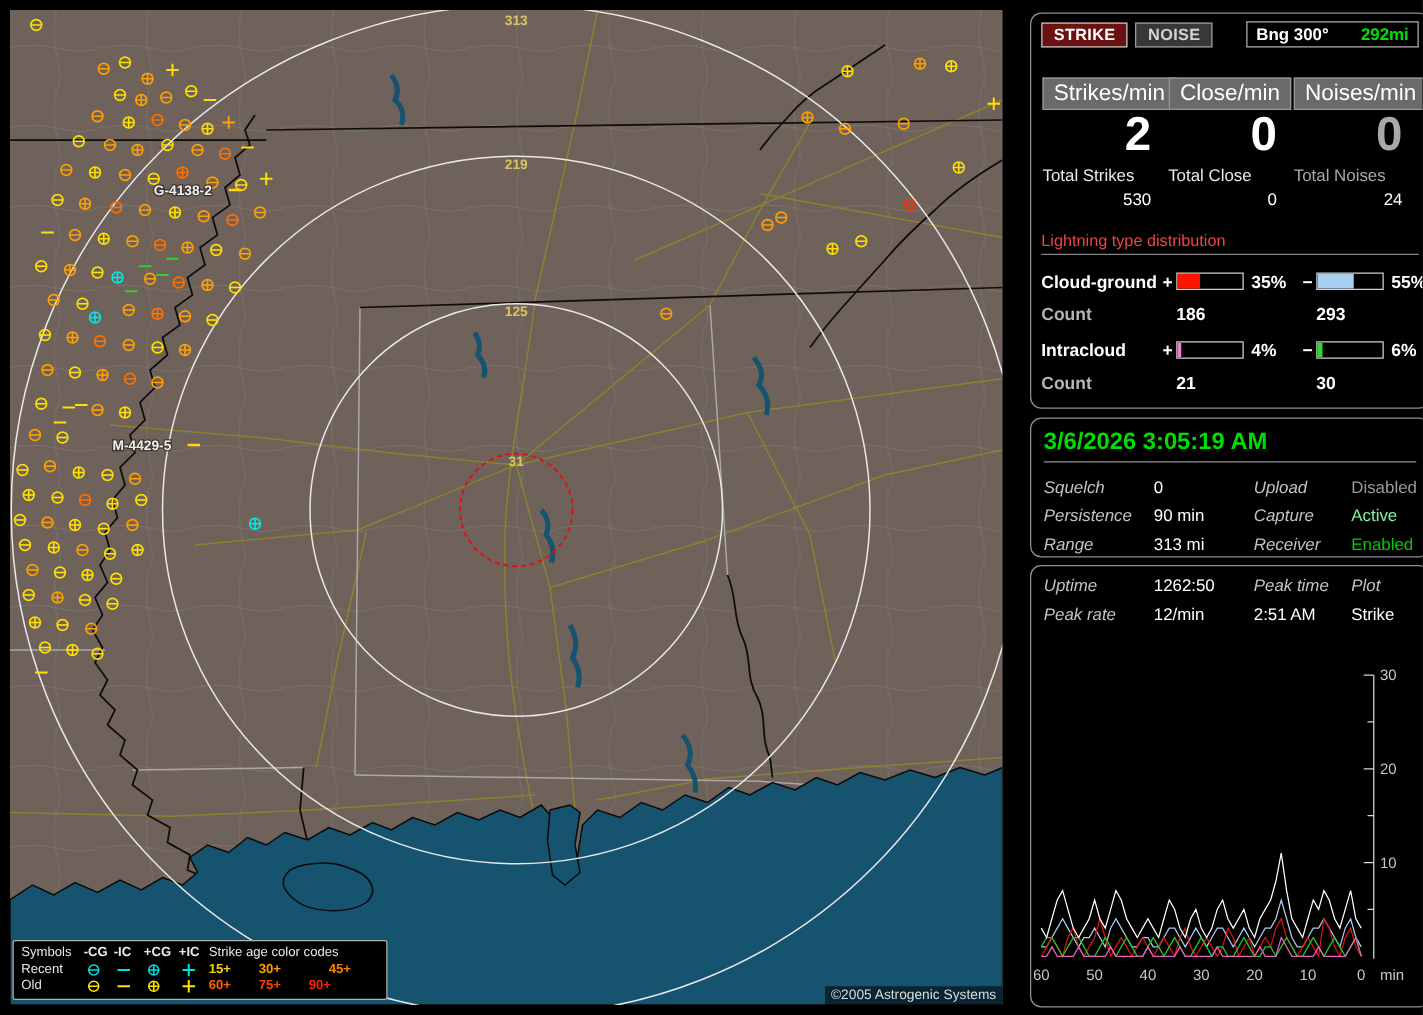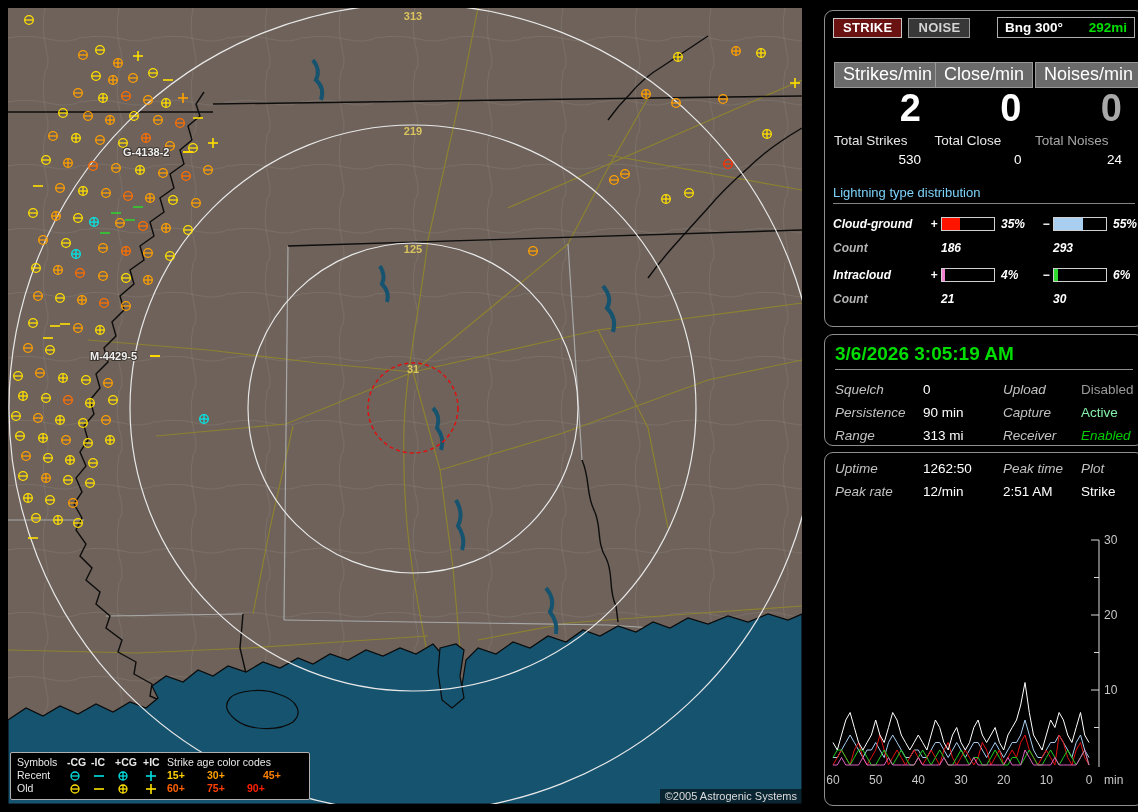--- a/index.html
+++ b/index.html
@@ -52,23 +52,23 @@
 
   .counters{display:flex;justify-content:space-between;margin-top:24px;padding:0 1px;}
   .counter{width:99px;}
   .chip{display:block;margin:0 auto;width:fit-content;background:#6a6a6a;border:1px solid #999;
     color:#fff;font-size:18px;padding:1px 8px 2px 8px;}
   .big{font-size:38px;font-weight:bold;text-align:right;padding-right:12px;margin-top:1px;line-height:1.05;}
   .tlabel{font-size:13.5px;margin-top:4px;color:#e8e8e8;}
   .tvalue{font-size:13.5px;margin-top:4px;text-align:right;padding-right:12px;color:#fff;}
 
   .dist{margin-top:18px;}
-  .dist-title{color:#7dd3fc;font-size:13px;border-bottom:1px solid #848484;padding-bottom:3px;}
+  .dist-title{color:#ef4444;font-size:13px;border-bottom:1px solid #848484;padding-bottom:3px;}
   .drow,.crow{display:grid;grid-template-columns:94px 14px 54px 44px 14px 54px 36px;
-    align-items:center;font-size:12px;font-style:italic;}
+    align-items:center;font-size:14px;}
   .drow{margin-top:13px;font-weight:bold;}
   .crow{margin-top:10px;font-weight:bold;}
   .dlabel{font-weight:bold;color:#fff;}
   .gray{color:#b4b4b4;}
   .sign{text-align:center;font-weight:bold;}
   .bar{height:12px;border:1px solid #d0d0d0;background:#000;display:block;overflow:hidden;}
   .bar i{display:block;height:100%;}
   .pct{padding-left:6px;font-weight:bold;}
   .crow .cnt{grid-column:3 / span 2;}
   .crow .cnt2{grid-column:6 / span 2;}
@@ -897,21 +897,21 @@
         <span class="val" style="color: rgb(154, 154, 154);">Disabled</span>
 
         <span class="lbl">Persistence</span>
         <span class="val">90 min</span>
         <span class="lbl">Capture</span>
         <span class="val" style="color: #86efac;">Active</span>
 
         <span class="lbl">Range</span>
         <span class="val">313 mi</span>
         <span class="lbl">Receiver</span>
-        <span class="val" style="color: rgb(0, 204, 0); font-style: italic;">Enabled</span>
+        <span class="val" style="color: rgb(0, 204, 0);">Enabled</span>
       </div>
     </section>
 
     <section class="panel" id="p3">
       <div class="stat-grid">
         <span class="lbl">Uptime</span>
         <span class="val">1262:50</span>
         <span class="lbl">Peak time</span>
         <span class="lbl">Plot</span>
 

